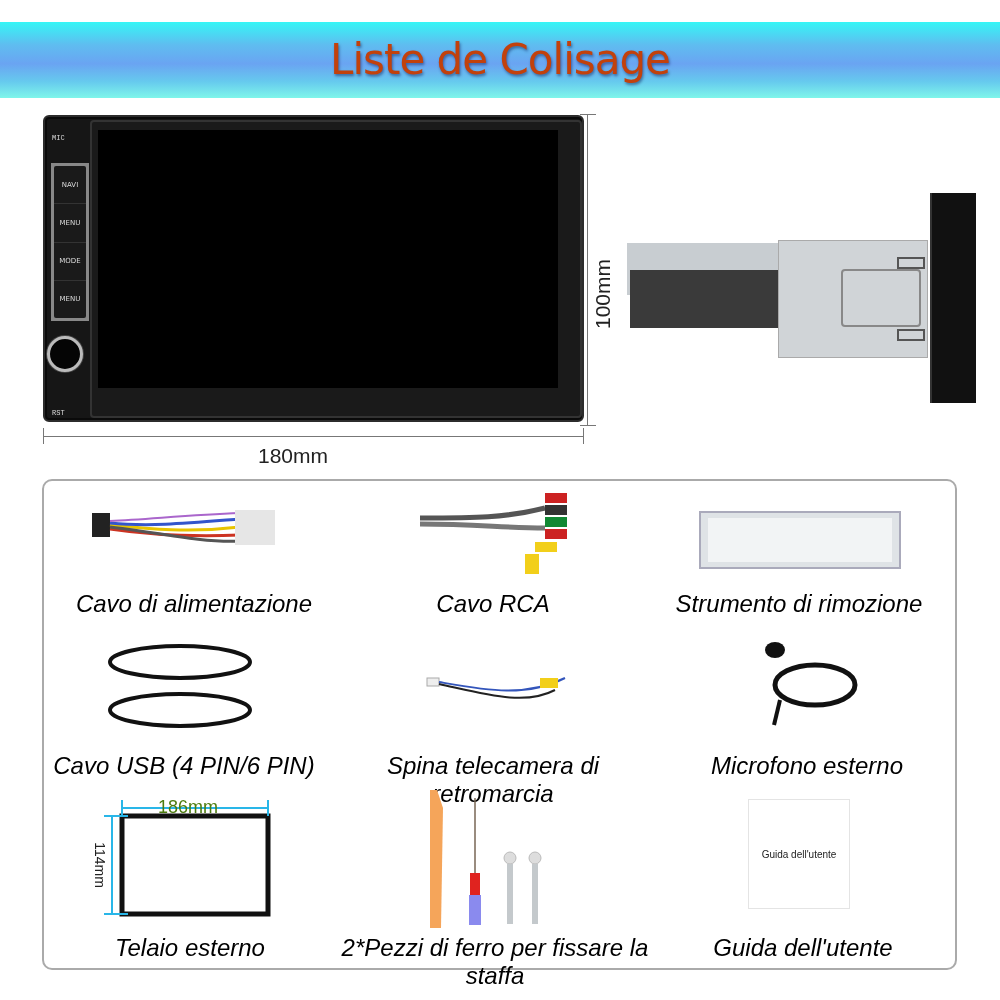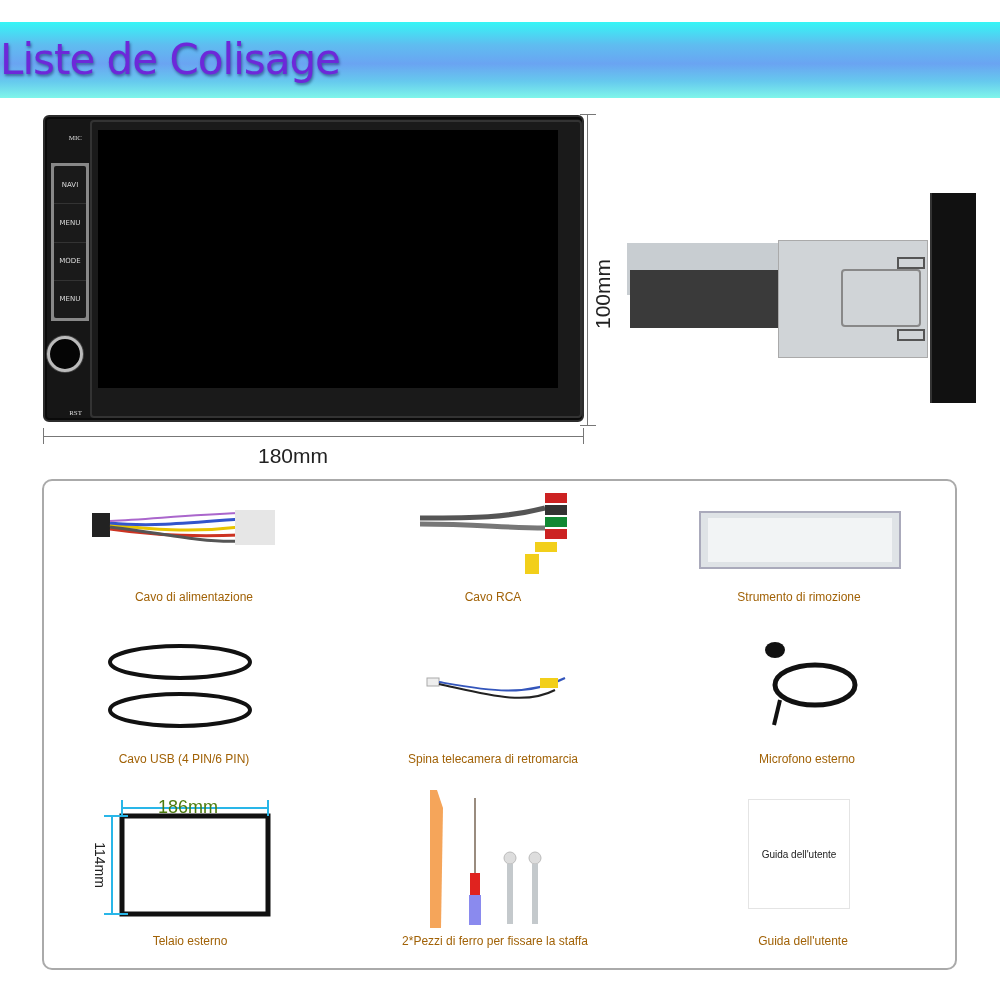--- a/index.html
+++ b/index.html
@@ -1,44 +1,44 @@
 <!DOCTYPE html>
 <html><head>
 <meta charset="utf-8">
 <style>
   * { box-sizing: border-box; margin: 0; padding: 0; }
   body { width: 1000px; height: 1000px; background: #fff; position: relative; overflow: hidden; font-family: "Liberation Sans", sans-serif; }
   .abs { position: absolute; }
   .banner { left: 0; top: 22px; width: 1000px; height: 76px;
     background: linear-gradient(180deg, #35f6f6 0%, #5fbdf0 30%, #6aa4f2 55%, #66c9ee 78%, #7ff6ea 100%); }
-  .banner-title { left: 0; top: 22px; width: 1000px; height: 76px; line-height: 76px; 
-    color: #6d28d9; font-size: 42px; font-family: "DejaVu Sans", sans-serif; letter-spacing: -1px;
+  .banner-title { left: 0; top: 22px; width: 1000px; height: 76px; line-height: 76px; text-align: center;
+    color: #c2410c; font-size: 42px; font-family: "DejaVu Sans", sans-serif; letter-spacing: -1px;
     text-shadow: 1px 2px 3px rgba(0,0,60,0.45); }
   
   .unit { left: 43px; top: 115px; width: 541px; height: 307px; background: #161616; border-radius: 6px;
     border: 2px solid #2c2c2c; box-shadow: inset 0 0 0 2px #0a0a0a; }
   .screen-bezel { left: 90px; top: 120px; width: 492px; height: 298px; background: #1a1a1a; border-radius: 4px;
     border: 2px solid #333; }
   .screen { left: 98px; top: 130px; width: 460px; height: 258px; background: #000; }
-  .lbl-small { color: #ddd; font-size: 7px; font-family: Liberation Serif, serif; text-align: right; }
+  .lbl-small { color: #ddd; font-size: 7px; font-family: Liberation Mono, monospace; text-align: left; }
   .btn-panel { left: 51px; top: 163px; width: 38px; height: 158px; background: #888; border-radius: 0; padding: 3px; }
   .btn-panel .inner { width: 100%; height: 100%; background: #1a1a1a; border-radius: 2px; display: flex; flex-direction: column; }
   .hbtn { flex: 1; border-bottom: 1px solid #333; display: flex; align-items: center; justify-content: center; color: #ddd; font-size: 7px; font-family: "DejaVu Sans", sans-serif; cursor: pointer; }
   .hbtn:last-child { border-bottom: none; }
   .knob { left: 47px; top: 336px; width: 36px; height: 36px; border-radius: 50%; background: #050505; border: 3px solid #bbb; box-shadow: 0 0 0 1px #444; }
   .dim-line { background: #777; }
   .dim-text { color: #222; font-size: 21px; }
   
   .bracket-dark { left: 630px; top: 270px; width: 150px; height: 58px; background: #3a3a3a; }
   .bracket-grey1 { left: 627px; top: 243px; width: 200px; height: 52px; background: #c8cdd1; }
   .bracket-grey2 { left: 778px; top: 240px; width: 150px; height: 118px; background: #d0d4d7; border: 1px solid #aaa; }
   .front-panel { left: 930px; top: 193px; width: 46px; height: 210px; background: #111; border-left: 2px solid #333; }
   
   .box { left: 42px; top: 479px; width: 915px; height: 491px; border: 2px solid #aaa; border-radius: 10px; }
-  .item-label { color: #a16207; font-size: 12px; text-align: center; width: 300px; }
+  .item-label { color: #000000; font-size: 24px; text-align: center; width: 300px; font-style: italic; }
   .guide { left: 748px; top: 799px; width: 102px; height: 110px; border: 1px solid #e4e4e4; display: flex; align-items: center; justify-content: center; font-size: 10px; color: #222; }
 </style>
 </head>
 <body>
 
 <div class="abs banner"></div>
 <div class="abs banner-title">Liste de Colisage</div>
 
 <div class="abs unit"></div>
 <div class="abs screen-bezel"></div>

